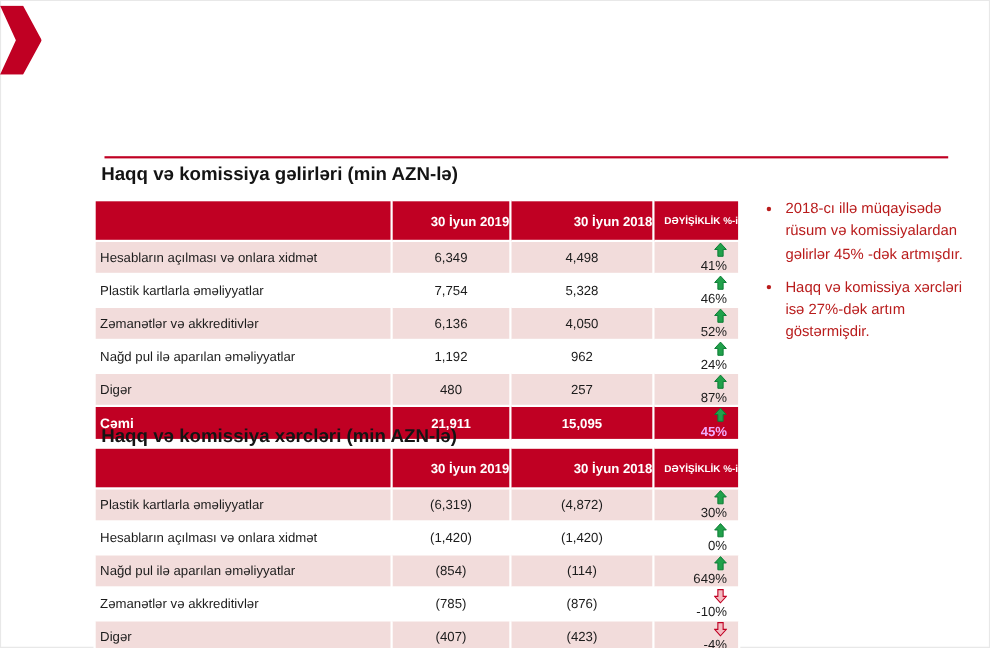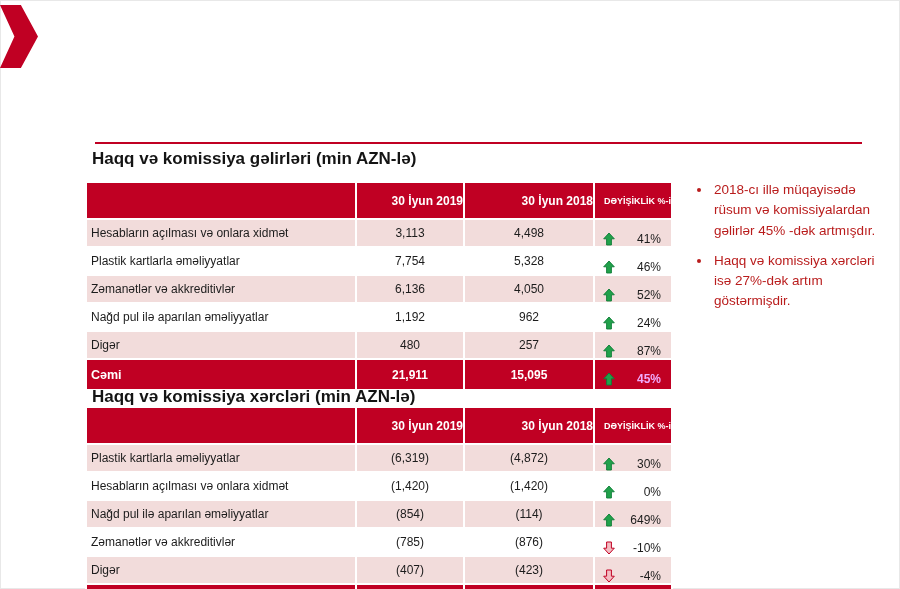--- a/index.html
+++ b/index.html
@@ -37,22 +37,22 @@
     height:37px; font-size:12px;
   }
   thead th.chg-h { font-size:9px; letter-spacing:0; }
   tbody td { height:20px; font-size:12px; color:#1c1c1c; }
   tr.odd  td { background:#f2dcdb; }
   tr.even td { background:#ffffff; }
   td.lbl { text-align:left; padding-left:4px; }
   td.val { text-align:center; }
   td.chg { padding:0; }
   .chg-inner {
-    display:flex; align-items:flex-start; justify-content:space-between;
-    padding:12px 10px 0 8px; height:100%;
+    display:flex; align-items:flex-end; justify-content:space-between;
+    padding:0 10px 0 8px; height:100%;flex-direction:column;
   }
   .pct { font-size:12px; }
   tr.total td { background:#c00023; color:#ffffff; font-weight:bold; height:31px; }
   tr.total td.lbl { font-size:12.5px; }
   tr.total .pct { color:#f0abfc; }
 
   .arrow { display:inline-flex; line-height:0; }
   .arrow svg { display:block; }
   .arrow svg path { fill:#9aa0a6; }
   .arrow-up svg path { fill:#21a14b; stroke:#0c7c35; stroke-width:0.9; }
@@ -87,21 +87,21 @@
       <tr>
         <th></th>
         <th>30 İyun 2019</th>
         <th>30 İyun 2018</th>
         <th class="chg-h">DƏYİŞİKLİK %-i</th>
       </tr>
     </thead>
     <tbody>
       <tr class="odd">
         <td class="lbl">Hesabların açılması və onlara xidmət</td>
-        <td class="val">3,113</td>
+        <td class="val">6,349</td>
         <td class="val">4,498</td>
         <td class="chg">
             <div class="chg-inner">
           <span class="arrow arrow-up">
                 <svg viewBox="0 0 12 14" width="12" height="14">
                   <path d="M6 1 L11.3 6.8 L8.4 6.8 L8.4 13 L3.6 13 L3.6 6.8 L0.7 6.8 Z"></path>
                 </svg>
               </span>
           <span class="pct">41%</span>
         </div>

